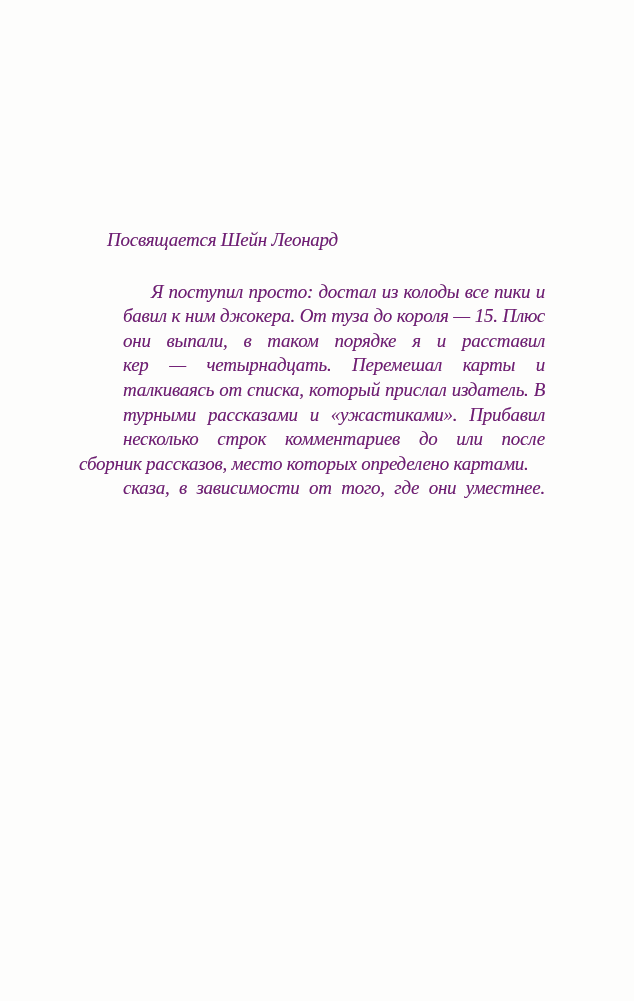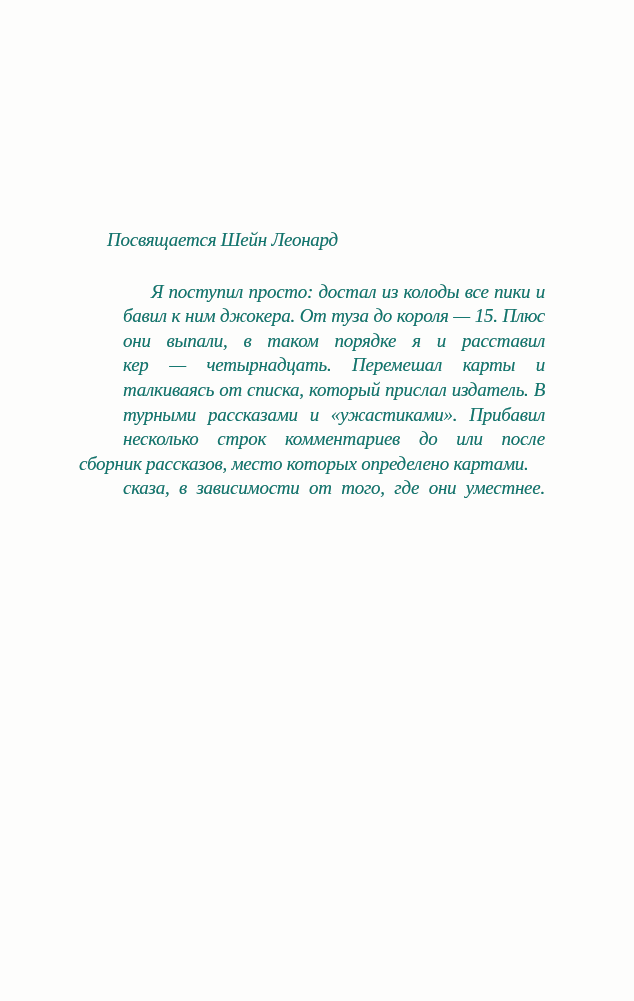--- a/index.html
+++ b/index.html
@@ -15,21 +15,21 @@
   .page {
     box-sizing: border-box;
     width: 634px;
     height: 1001px;
     padding: 228px 89px 0 79px;
     font-family: "Liberation Serif", serif;
     font-style: italic;
     font-size: 19px;
     line-height: 24.6px;
     letter-spacing: -0.25px;
-    color: #0f766e;
+    color: #701a75;
     text-shadow: 0 0 0.6px rgba(30,30,30,0.35);
   }
   .textblock {
     width: 466px;
   }
   .line {
     height: 24.6px;
     overflow: hidden;
   }
   .line.justify {

